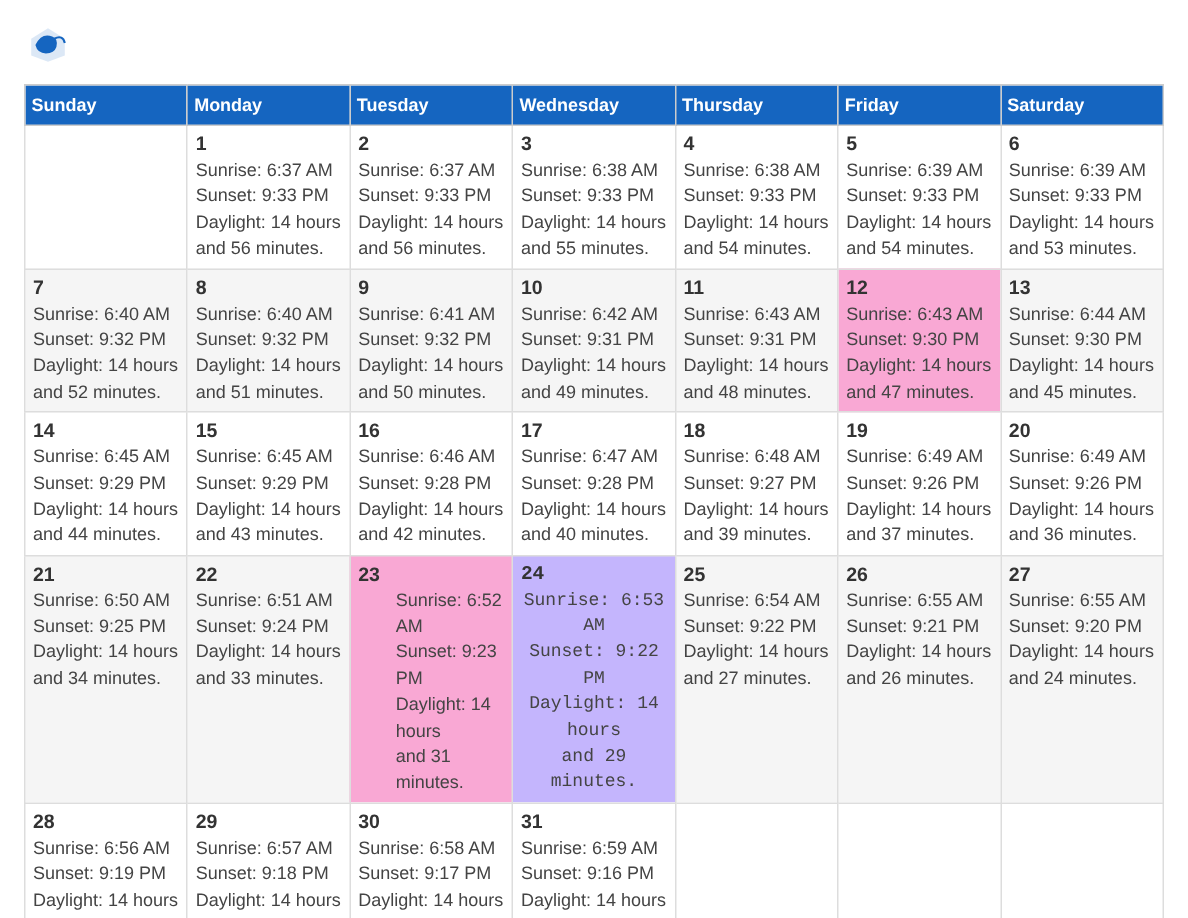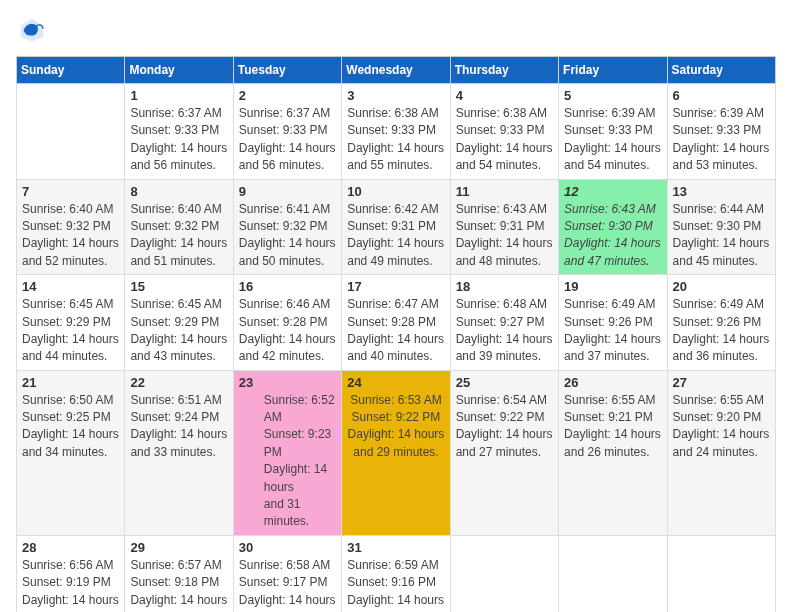--- a/index.html
+++ b/index.html
@@ -198,21 +198,21 @@
 Daylight: 14 hours
 and 49 minutes.</div>
         </td>
         <td style="background-color: rgb(245, 245, 245);">
           <span class="day-number">11</span>
           <div class="cell-text" style="white-space: pre-line;">Sunrise: 6:43 AM
 Sunset: 9:31 PM
 Daylight: 14 hours
 and 48 minutes.</div>
         </td>
-        <td style="background-color: #86efac; font-style: italic;">
+        <td style="background-color: #f9a8d4;">
           <span class="day-number">12</span>
           <div class="cell-text" style="white-space: pre-line;">Sunrise: 6:43 AM
 Sunset: 9:30 PM
 Daylight: 14 hours
 and 47 minutes.</div>
         </td>
         <td style="background-color: rgb(245, 245, 245);">
           <span class="day-number">13</span>
           <div class="cell-text" style="white-space: pre-line;">Sunrise: 6:44 AM
 Sunset: 9:30 PM
@@ -286,21 +286,21 @@
 Daylight: 14 hours
 and 33 minutes.</div>
         </td>
         <td style="background-color: #f9a8d4;">
           <span class="day-number">23</span>
           <div class="cell-text" style="white-space: pre-line; margin-left: 25px;">Sunrise: 6:52 AM
 Sunset: 9:23 PM
 Daylight: 14 hours
 and 31 minutes.</div>
         </td>
-        <td style="background-color: #eab308;">
+        <td style="background-color: #c4b5fd; font-family: Liberation Mono, monospace;">
           <span class="day-number">24</span>
           <div class="cell-text" style="white-space: pre-line; text-align: center;">Sunrise: 6:53 AM
 Sunset: 9:22 PM
 Daylight: 14 hours
 and 29 minutes.</div>
         </td>
         <td style="background-color: rgb(245, 245, 245);">
           <span class="day-number">25</span>
           <div class="cell-text" style="white-space: pre-line;">Sunrise: 6:54 AM
 Sunset: 9:22 PM

